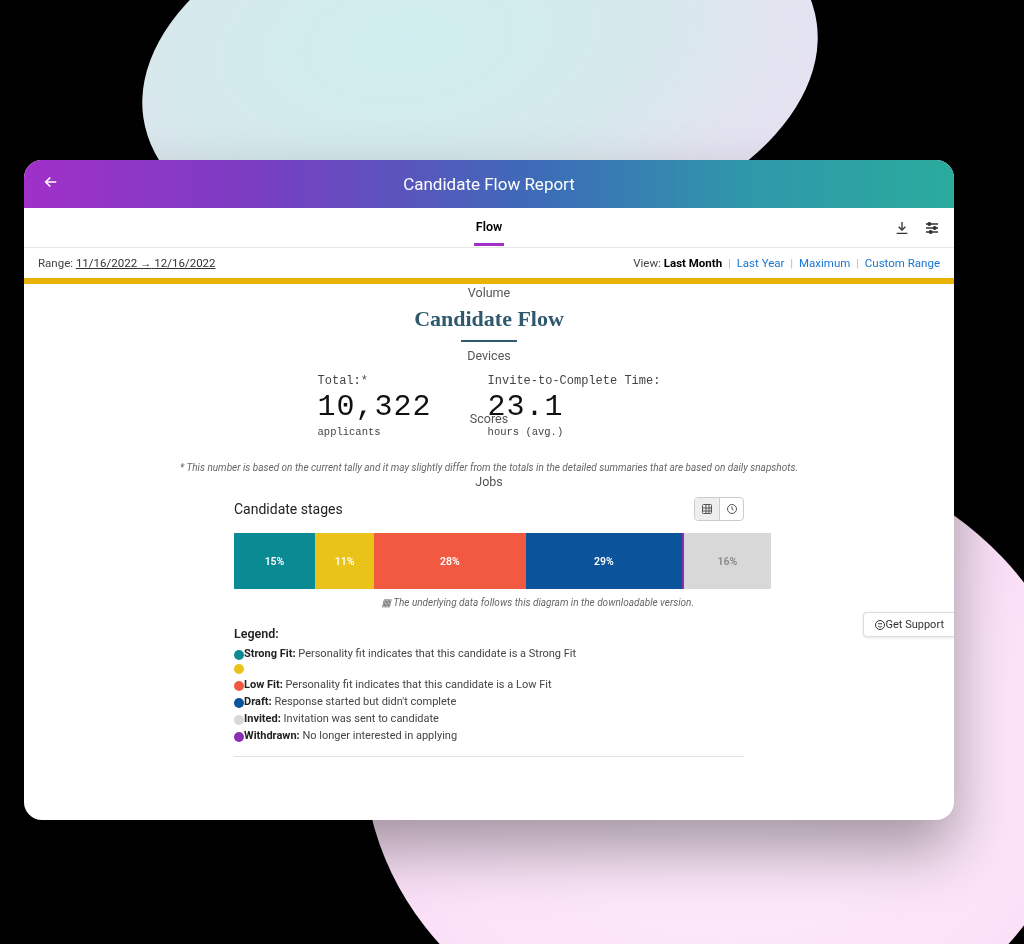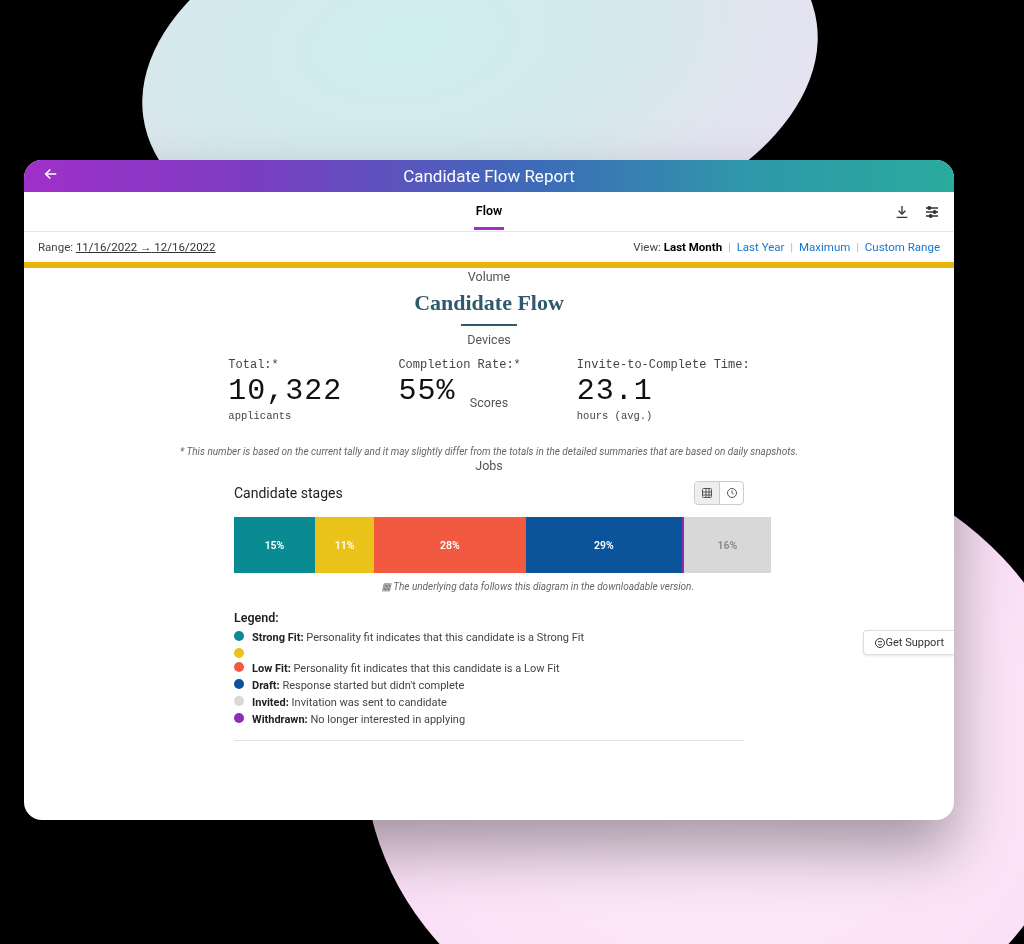--- a/index.html
+++ b/index.html
@@ -35,21 +35,21 @@
     top: 160px;
     left: 24px;
     width: 930px;
     height: 660px;
     background: #fff;
     border-radius: 18px;
     overflow: hidden;
     box-shadow: 0 30px 60px rgba(0,0,0,0.35);
   }
   .app-header {
-    height: 32px;
+    height: 48px;
     background: linear-gradient(90deg, #a030c8 0%, #7a3dc2 25%, #3d6bb8 55%, #2f98aa 78%, #2aab9d 100%);
     display: flex;
     align-items: center;
     color: #fff;
     position: relative;
   }
   .back-btn {
     position: absolute;
     left: 12px;
     top: 50%;
@@ -208,38 +208,37 @@
     font-style: italic;
     color: #666;
     text-align: right;
     margin: 0 0 18px 0;
     padding-right: 220px;
   }
   .legend-wrap { margin: 0 170px 14px; }
   .legend-title { font-size: 12.5px; font-weight: 600; color: #222; margin-bottom: 6px; }
   .legend-item {
     display: flex;
-    align-items: flex-start;
-    gap: 8px;
+    align-items: flex-end;
     font-size: 11px;
     color: #222;
     margin-bottom: 4px;
   }
   .dot { width: 10px; height: 10px; border-radius: 50%; flex-shrink: 0; }
   .legend-name { font-weight: 700; }
   .legend-desc { color: #444; }
   .divider {
     height: 1px;
     background: #e2e2e2;
     margin: 14px 170px 0;
   }
   .support-btn {
     position: absolute;
     right: 0;
-    top: 470px;
+    top: 452px;
     background: #fff;
     border: 1px solid #ddd;
     border-right: none;
     border-radius: 4px 0 0 4px;
     padding: 5px 10px;
     font-size: 11px;
     color: #333;
     cursor: pointer;
     display: flex;
     align-items: flex-end;
@@ -316,24 +315,20 @@
     <div class="page-title">Candidate Flow</div>
     <div class="title-underline"></div>
 
     <div class="stats-row">
       <div class="stat">
         <div class="stat-label">Total:*</div>
         <div class="stat-value">10,322</div>
         <div class="stat-sub">applicants</div>
       </div>
       <div class="stat">
-        <div class="stat-label">Completion Rate:*</div>
-        <div class="stat-value">55%</div>
-      </div>
-      <div class="stat">
         <div class="stat-label">Invite-to-Complete Time:</div>
         <div class="stat-value">23.1</div>
         <div class="stat-sub">hours (avg.)</div>
       </div>
     </div>
 
     <div class="footnote">* This number is based on the current tally and it may slightly differ from the totals in the detailed summaries that are based on daily snapshots.</div>
 
     <div class="stages-row">
       <div class="stages-title">Candidate stages</div>

